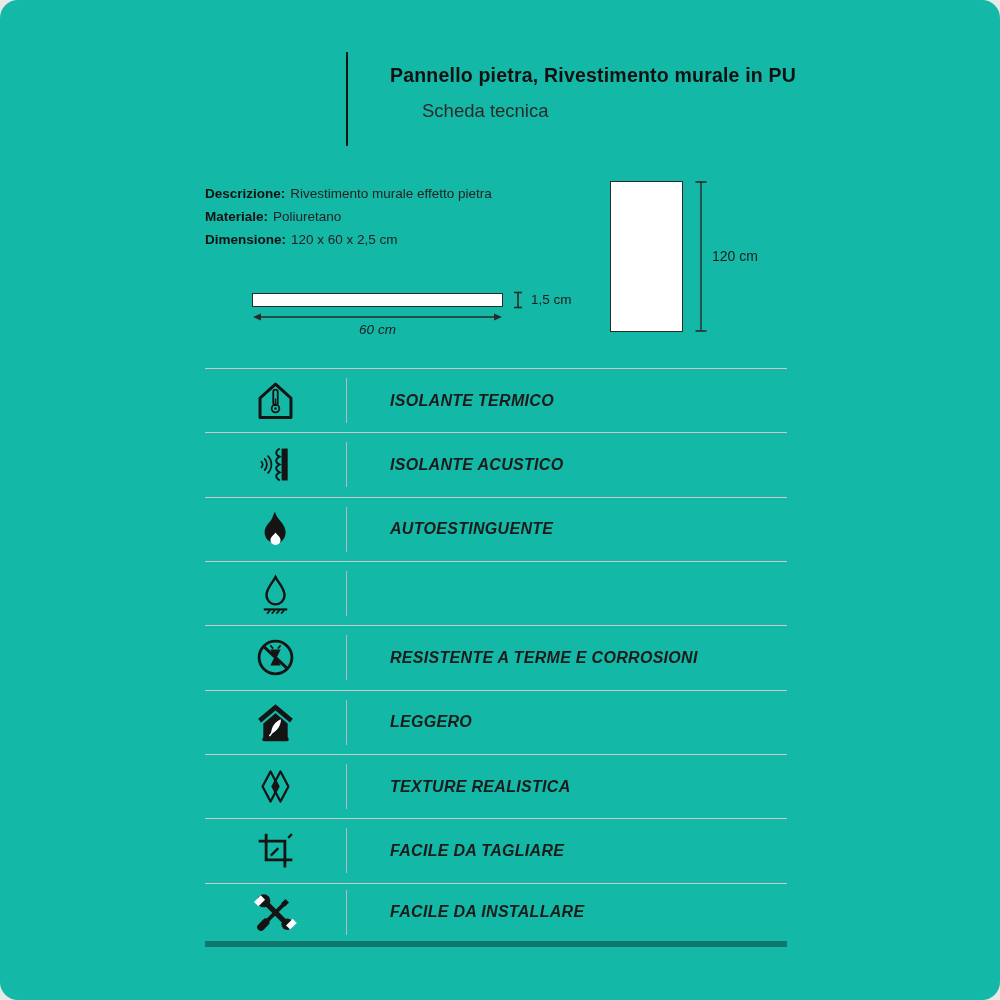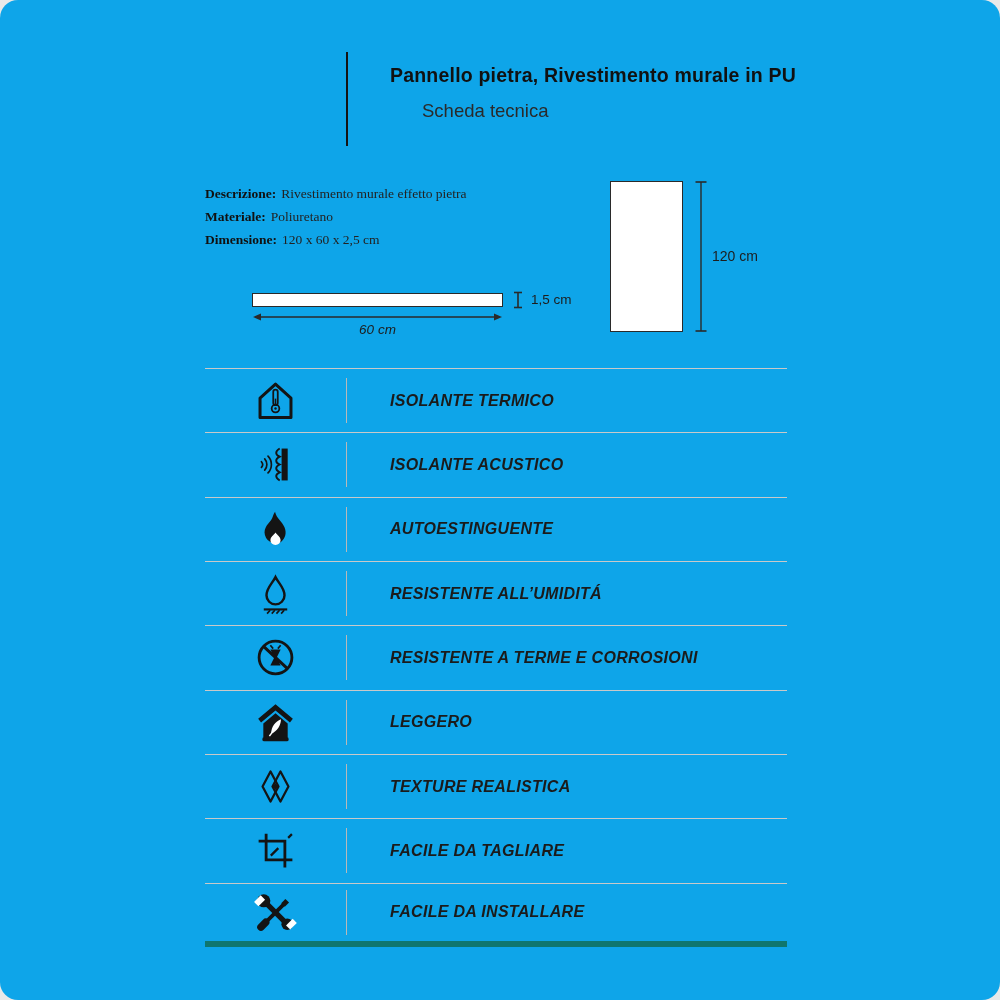--- a/index.html
+++ b/index.html
@@ -1,27 +1,27 @@
 <!DOCTYPE html>
 <html><head>
 <meta charset="utf-8">
 <style>
   * { margin:0; padding:0; box-sizing:border-box; }
   body { background:#e9e9e9; font-family:"Liberation Sans", sans-serif; }
   .page {
-    position:relative; width:1000px; height:1000px; background:#0ea5e9;
+    position:relative; width:1000px; height:1000px; background:#14b8a6;
     border-radius:18px; overflow:hidden; color:#161616;
   }
   
   .hdr-divider { position:absolute; left:346px; top:52px; width:2px; height:94px; background:#141414; }
   .hdr-title   { position:absolute; left:390px; top:64px; font-size:19.5px; font-weight:bold; letter-spacing:.2px; color:#111; }
   .hdr-sub     { position:absolute; left:390px; top:100px; font-size:18.5px; color:#2a2a2a;margin-left:32px; }
   
   .specs { position:absolute; left:205px; top:182px; font-size:13.5px; color:#222; }
-  .spec-line { height:23px; line-height:23px;font-family:Liberation Serif, serif; }
+  .spec-line { height:23px; line-height:23px; }
   .spec-line b { font-weight:bold; color:#111; margin-right:5px; }
   
   .panel-side  { position:absolute; left:252px; top:293px; width:251px; height:14px; border:1.5px solid #2a2a2a; background:#fff; }
   .thick-mark  { position:absolute; left:512px; top:290px; }
   .thick-label { position:absolute; left:531px; top:292px; font-size:13.5px; line-height:16px; color:#1d1d1d; }
   .width-dim   { position:absolute; left:252px; top:312px; }
   .width-label { position:absolute; left:252px; top:322px; width:251px; text-align:center; font-size:13.5px; color:#1d1d1d;font-style:italic; }
   .panel-front { position:absolute; left:610px; top:181px; width:73px; height:151px; border:1.5px solid #2a2a2a; background:#fff; }
   .height-dim  { position:absolute; left:694px; top:181px; }
   .height-label{ position:absolute; left:712px; top:248px; font-size:14px; color:#1d1d1d; }
@@ -125,21 +125,20 @@
     </div>
 
     <div class="frow">
       <div class="fico">
         <svg width="45" height="45" viewBox="0 0 48 48">
           <path d="M24 6.5 C27.5 13.5 33.6 18 33.6 26 A9.6 9.6 0 0 1 14.4 26 C14.4 18 20.5 13.5 24 6.5 Z" fill="none" stroke="#141414" stroke-width="2.6"></path>
           <line x1="11.5" y1="41" x2="36.5" y2="41" stroke="#141414" stroke-width="2.3"></line>
           <path d="M15 45.5 l3.3 -3.6 M20 45.5 l3.3 -3.6 M25 45.5 l3.3 -3.6 M30 45.5 l3.3 -3.6" stroke="#141414" stroke-width="1.8"></path>
         </svg>
       </div>
-      <div class="flabel">RESISTENTE ALL’UMIDITÁ</div>
     </div>
 
     <div class="frow">
       <div class="fico">
         <svg width="45" height="45" viewBox="0 0 48 48">
           <circle cx="24" cy="24" r="17.5" fill="none" stroke="#141414" stroke-width="3"></circle>
           <path d="M21.5 14.5 l-3 -3.5 M26.5 14.5 l3 -3.5" stroke="#141414" stroke-width="1.8"></path>
           <path d="M18.5 15.5 h11 l-4.2 8.5 l4.2 8.5 h-11 l4.2 -8.5 Z" fill="#141414"></path>
           <line x1="11.5" y1="12.5" x2="36.5" y2="35.5" stroke="#141414" stroke-width="3.2"></line>
         </svg>

